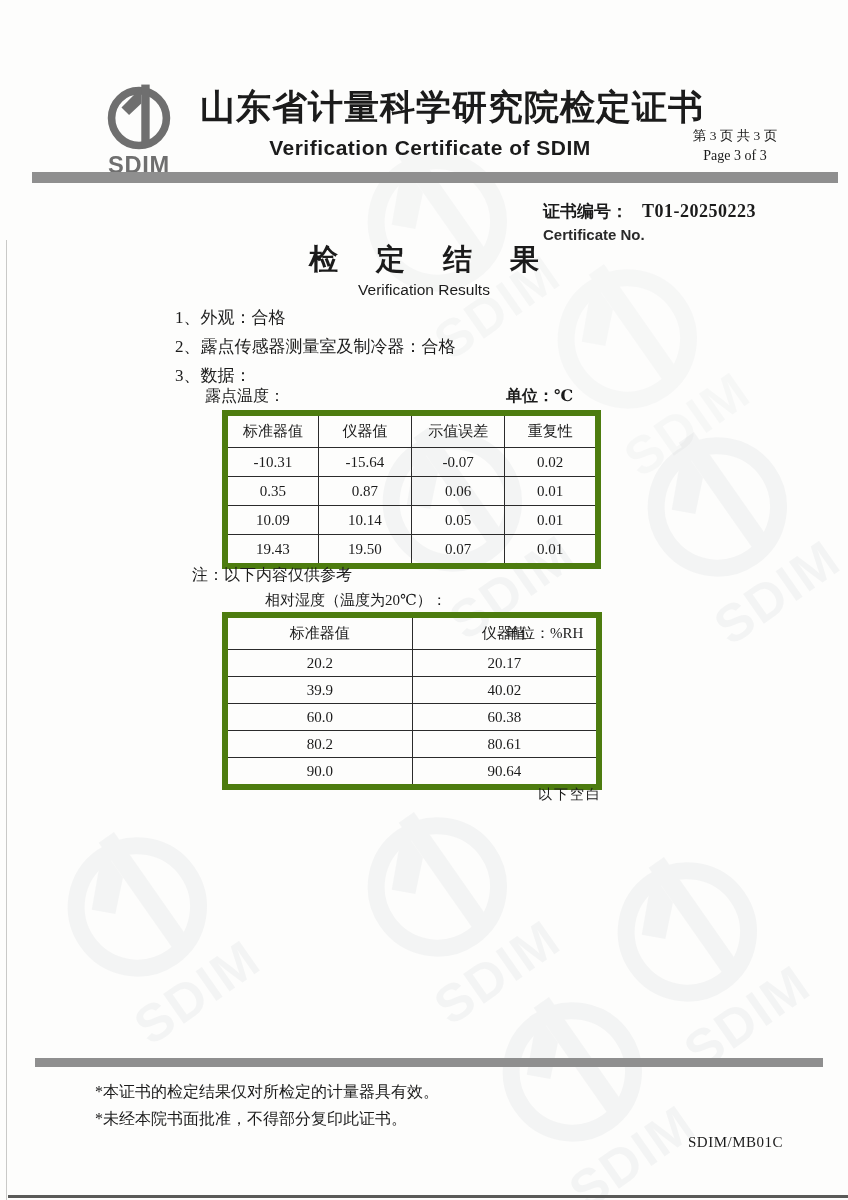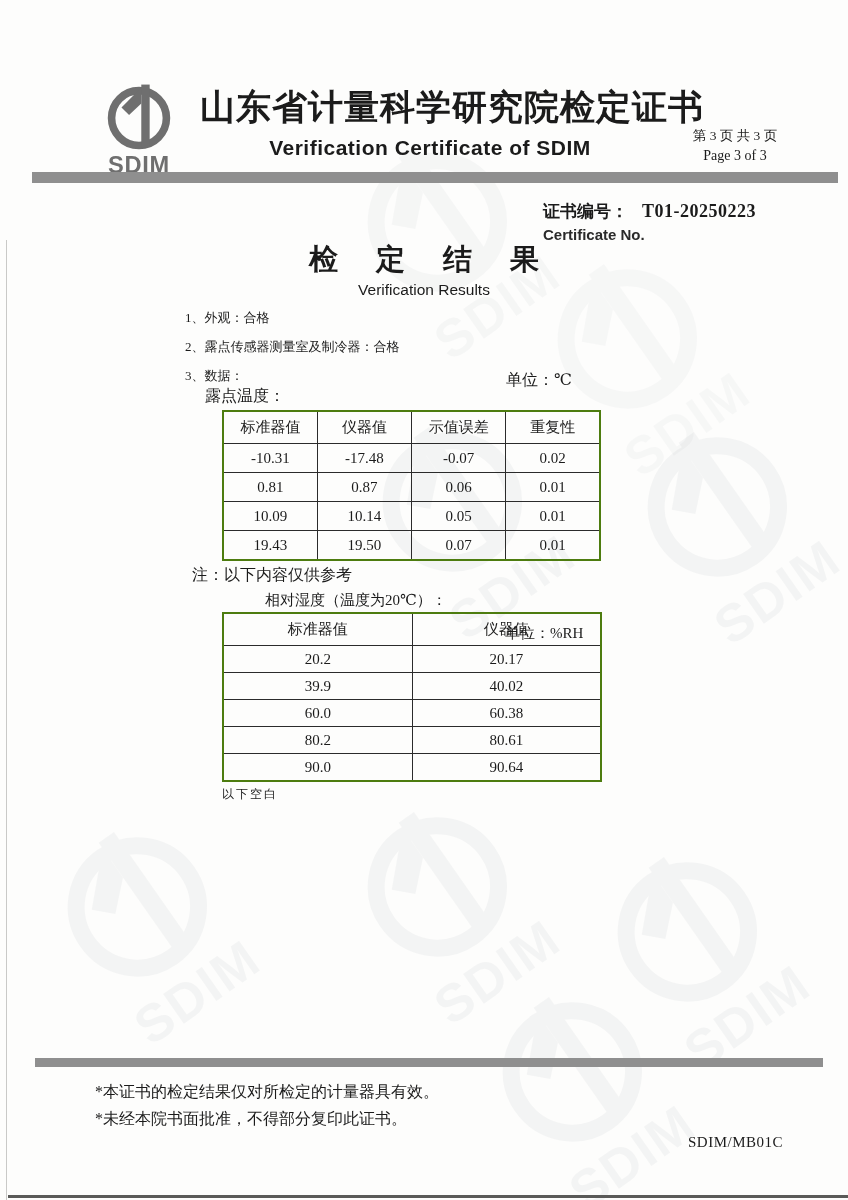--- a/index.html
+++ b/index.html
@@ -49,37 +49,37 @@
     font-size:15px;color:#2a2a2a;margin-top:3px;}
 
   
   .results-zh{left:0;top:240px;width:848px;text-align:center;
     font-family:"Liberation Sans","DejaVu Sans",sans-serif;
     font-size:29px;font-weight:bold;letter-spacing:15px;text-indent:15px;}
   .results-en{left:0;top:281px;width:848px;text-align:center;
     font-family:"Liberation Sans","DejaVu Sans",sans-serif;font-size:15.5px;}
 
   
-  .items{left:185px;top:303px;font-size:13px;line-height:29px;}
+  .items{left:175px;top:303px;font-size:17px;line-height:29px;}
 
   
   .cap{font-size:16px;white-space:nowrap;}
   .dew-cap{left:205px;top:386px;}
-  .dew-unit{left:506px;top:370px;}
+  .dew-unit{left:506px;top:386px;font-weight:bold;}
   .note-line{left:192px;top:565px;font-size:16px;}
   .hum-cap{left:224px;top:591px;font-size:15px;margin-left:41px;}
   .hum-unit{left:505px;top:624px;font-size:15px;}
-  .blank-below{left:222px;top:786px;width:380px;text-align:left;font-size:12px;letter-spacing:2px;}
+  .blank-below{left:222px;top:786px;width:380px;text-align:right;font-size:14px;letter-spacing:2px;}
 
   
   table{border-collapse:collapse;table-layout:fixed;}
   .tbl{position:absolute;background:transparent;}
   .tbl th,.tbl td{border:1px solid #2b2b2b;text-align:center;
     font-weight:normal;font-size:15px;padding:0;}
-  .tbl{border:2px solid #4d7c0f;}
+  .tbl{border:6px solid #4d7c0f;}
   .tbl-dew{left:222px;top:410px;width:379px;}
   .tbl-dew th{height:31px;}
   .tbl-dew td{height:28px;}
   .tbl-hum{left:222px;top:612px;width:380px;}
   .tbl-hum th{height:31px;}
   .tbl-hum td{height:26px;}
 
   
   .footer-notes{left:95px;top:1078px;font-size:16px;line-height:27px;}
   .form-code{left:688px;top:1134px;font-size:15px;letter-spacing:.5px;}
@@ -162,26 +162,26 @@
       <tr>
         <th>标准器值</th>
         <th>仪器值</th>
         <th>示值误差</th>
         <th>重复性</th>
       </tr>
     </thead>
     <tbody>
       <tr>
         <td>-10.31</td>
-        <td>-17.48</td>
+        <td>-15.64</td>
         <td>-0.07</td>
         <td>0.02</td>
       </tr>
       <tr>
-        <td>0.81</td>
+        <td>0.35</td>
         <td>0.87</td>
         <td>0.06</td>
         <td>0.01</td>
       </tr>
       <tr>
         <td>10.09</td>
         <td>10.14</td>
         <td>0.05</td>
         <td>0.01</td>
       </tr>

